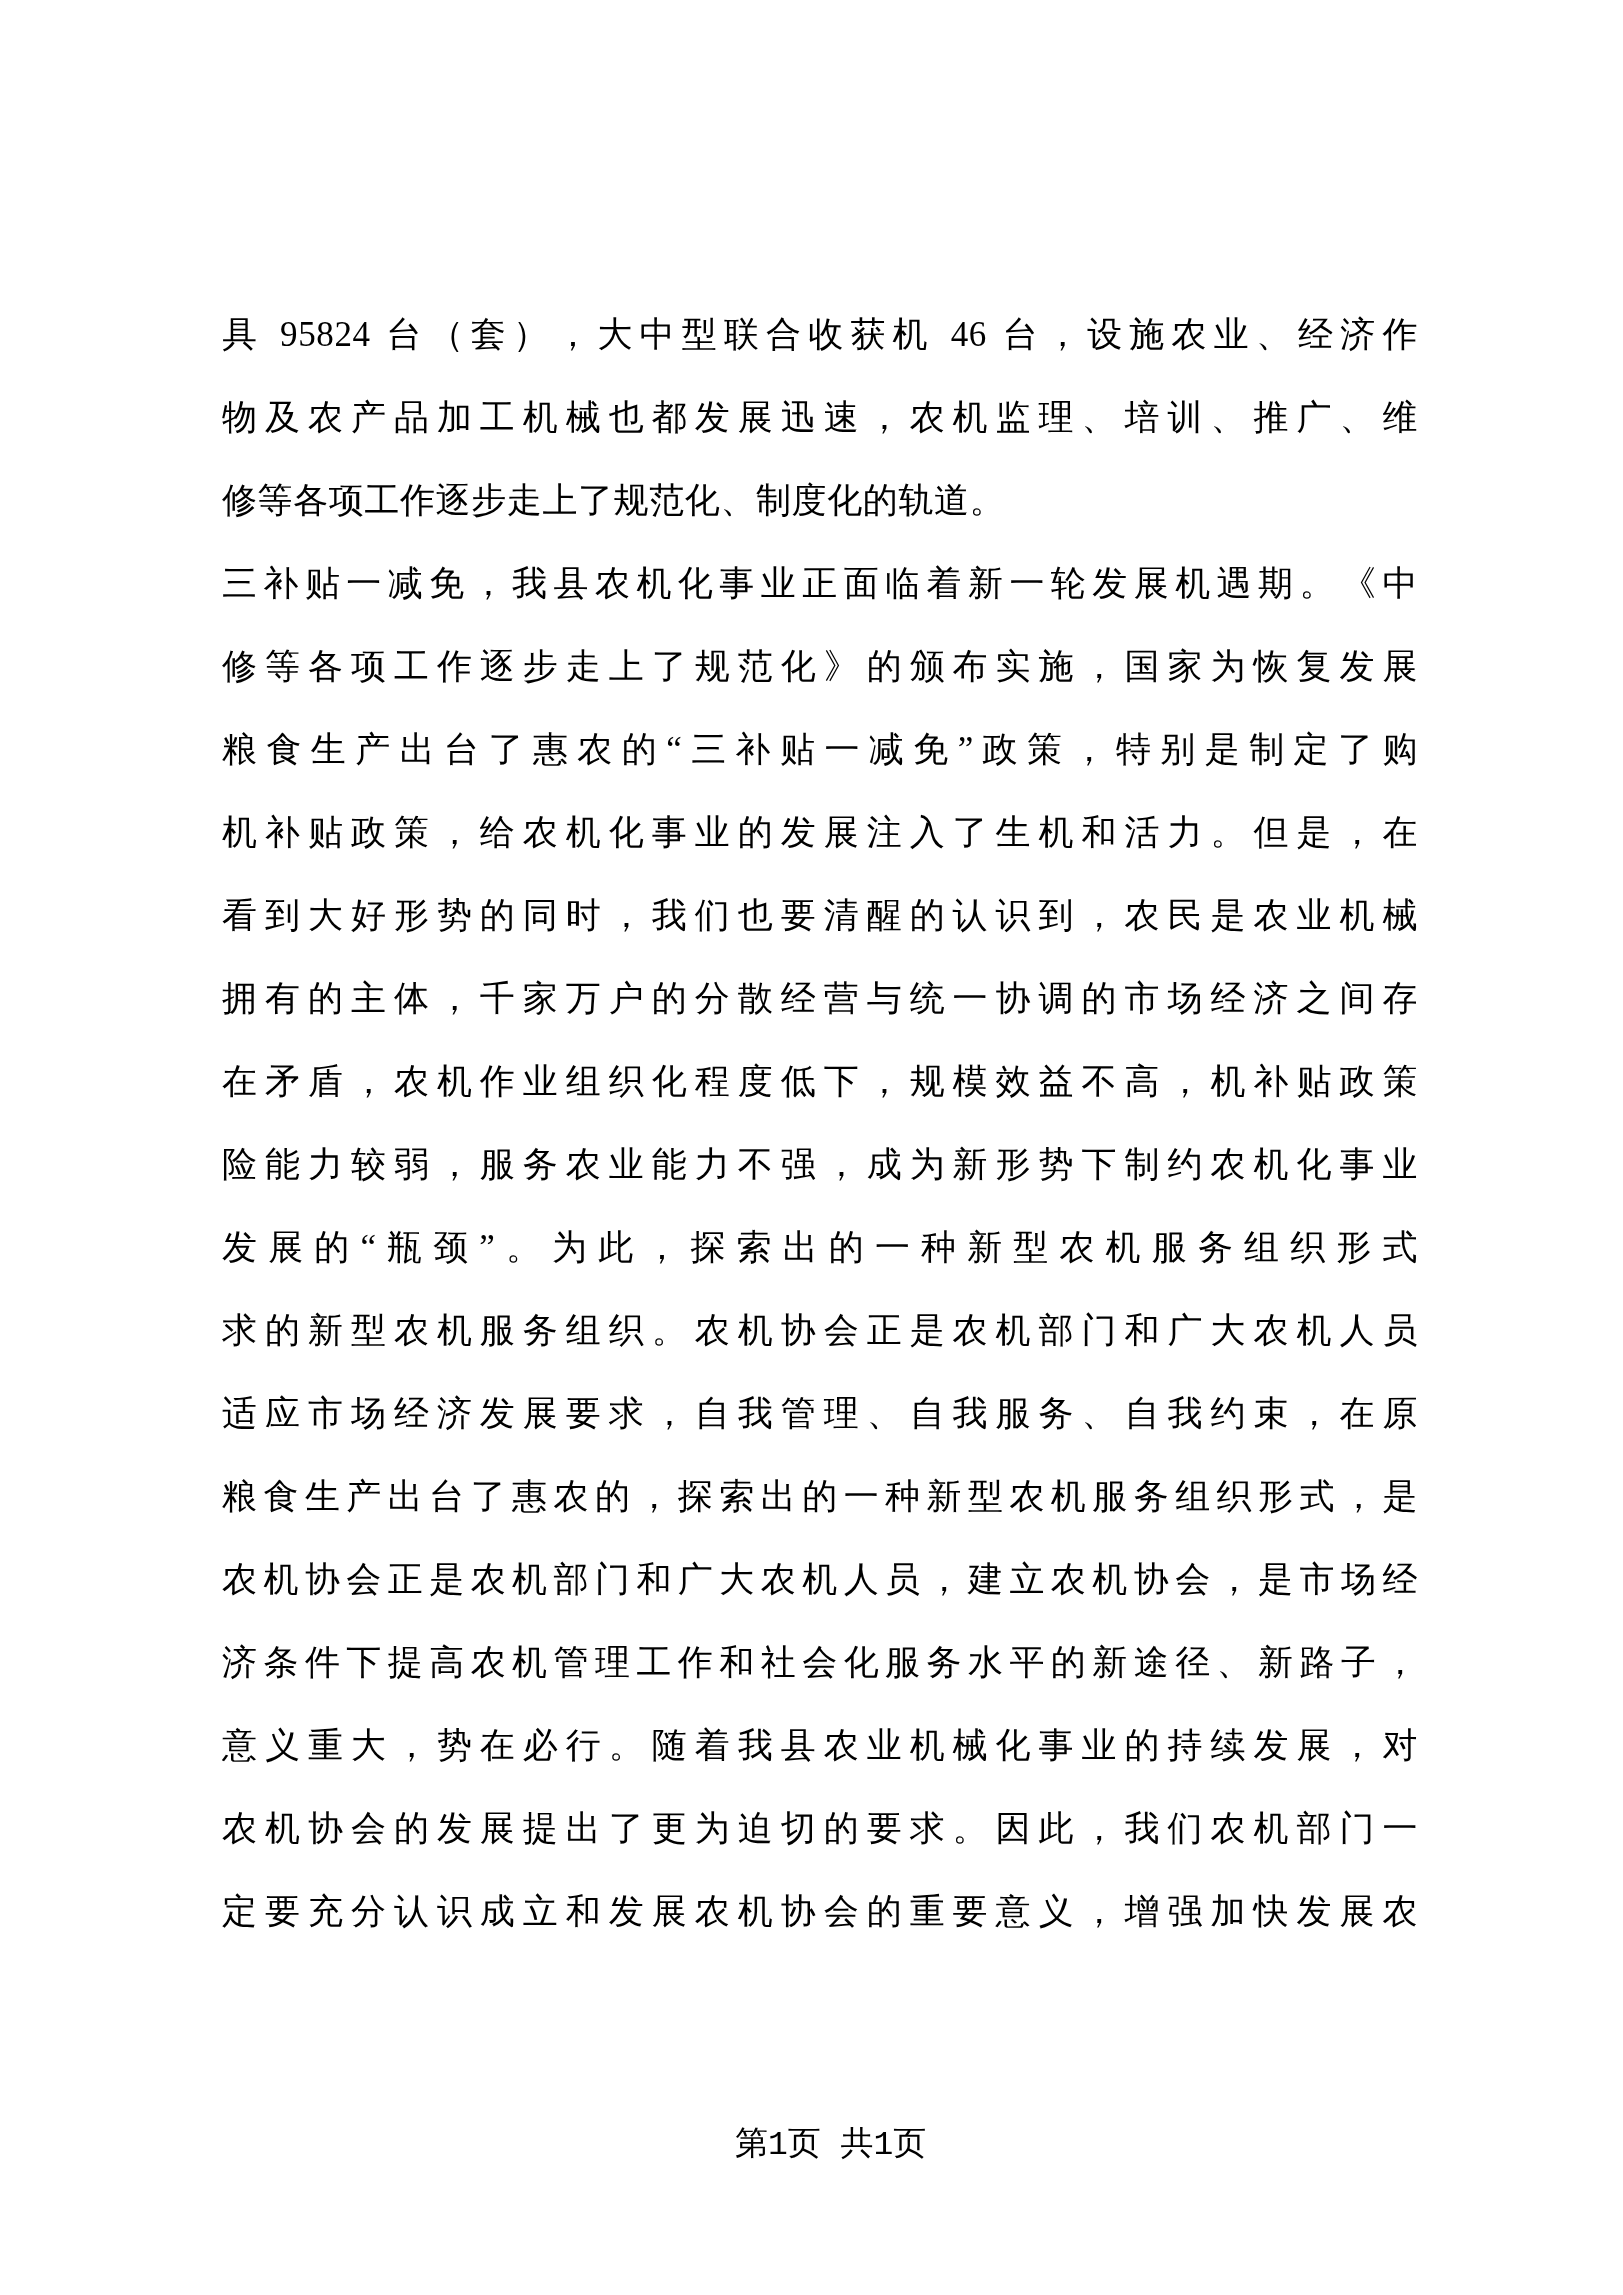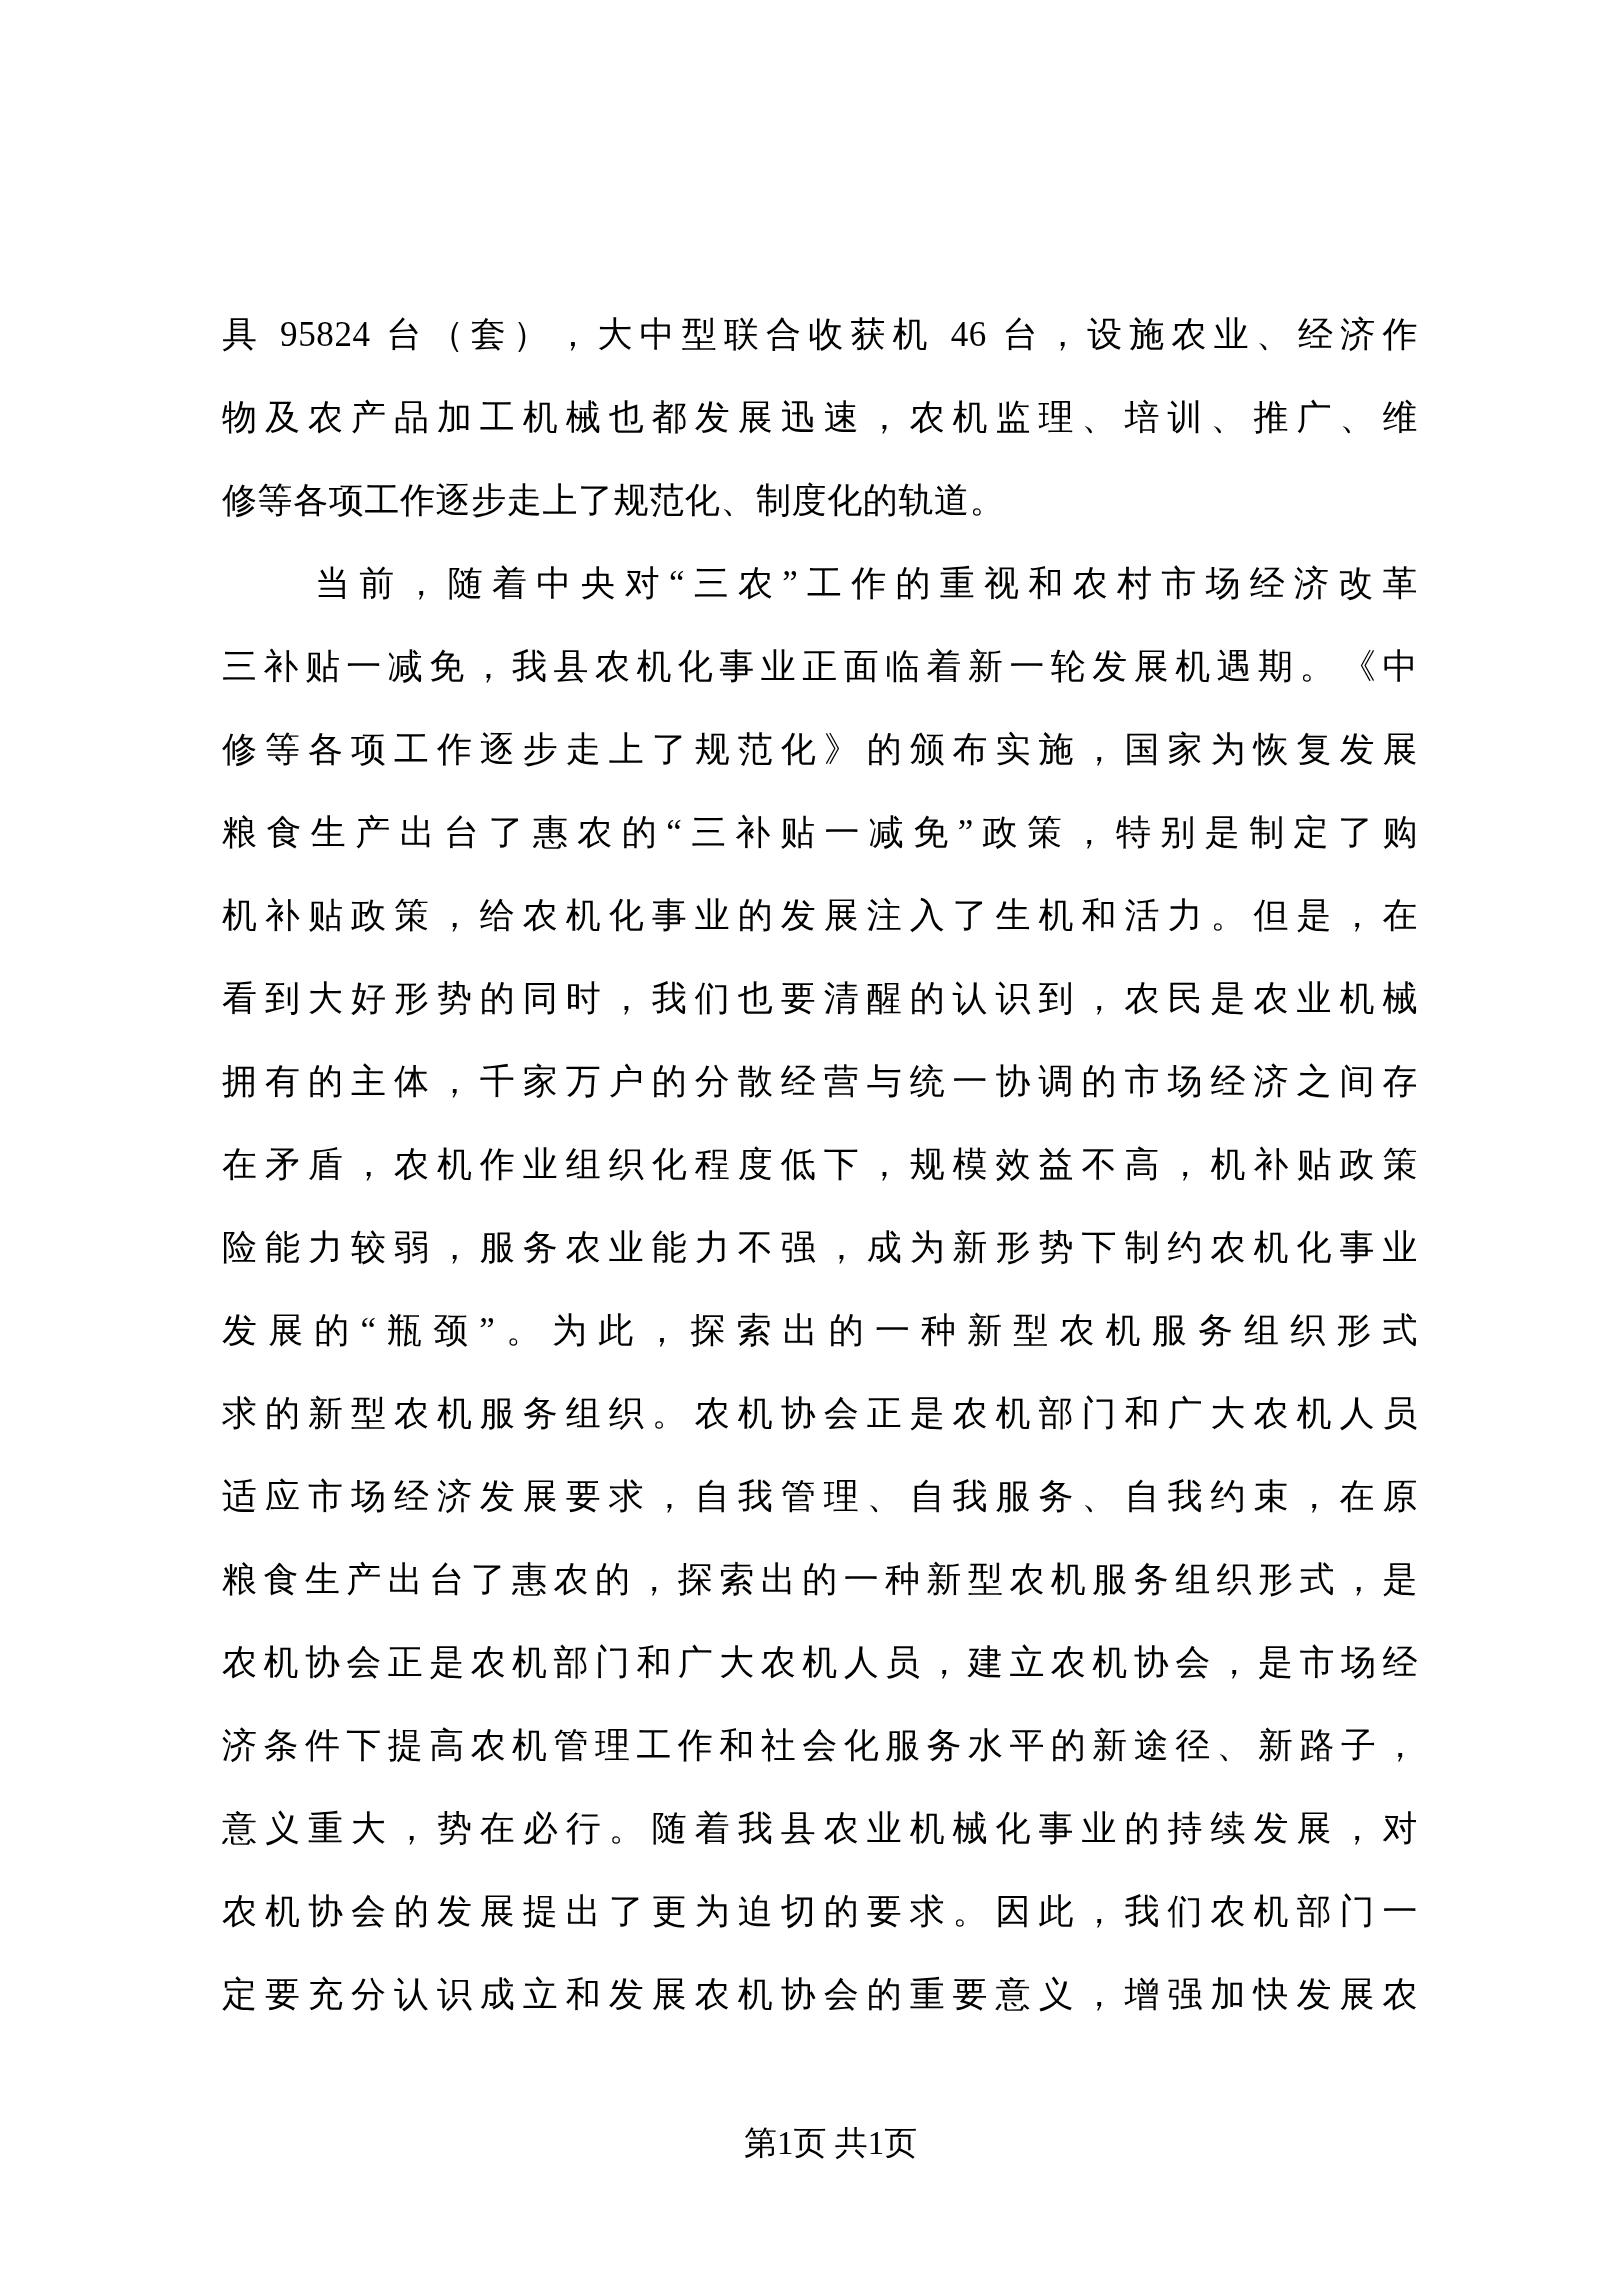--- a/index.html
+++ b/index.html
@@ -45,31 +45,31 @@
     left: 0;
     right: 0;
     text-align: center;
     font-size: 33px;
     line-height: 45px;
   }
   .footer-inner {
     position: relative;
     left: 19.6px;
     display: inline-block;
+    font-family: Liberation Mono, monospace;
   }
 </style>
 </head>
 <body>
 
 <div class="page">
   <div class="textblock">
     <div class="line">具 95824 台（套），大中型联合收获机 46 台，设施农业、经济作</div>
     <div class="line">物及农产品加工机械也都发展迅速，农机监理、培训、推广、维</div>
     <div class="line para-end">修等各项工作逐步走上了规范化、制度化的轨道。</div>
-    <div class="line indent">当前，随着中央对“三农”工作的重视和农村市场经济改革</div>
     <div class="line">三补贴一减免，我县农机化事业正面临着新一轮发展机遇期。《中</div>
     <div class="line">修等各项工作逐步走上了规范化》的颁布实施，国家为恢复发展</div>
     <div class="line">粮食生产出台了惠农的“三补贴一减免”政策，特别是制定了购</div>
     <div class="line">机补贴政策，给农机化事业的发展注入了生机和活力。但是，在</div>
     <div class="line">看到大好形势的同时，我们也要清醒的认识到，农民是农业机械</div>
     <div class="line">拥有的主体，千家万户的分散经营与统一协调的市场经济之间存</div>
     <div class="line">在矛盾，农机作业组织化程度低下，规模效益不高，机补贴政策</div>
     <div class="line">险能力较弱，服务农业能力不强，成为新形势下制约农机化事业</div>
     <div class="line">发展的“瓶颈”。为此，探索出的一种新型农机服务组织形式</div>
     <div class="line">求的新型农机服务组织。农机协会正是农机部门和广大农机人员</div>

